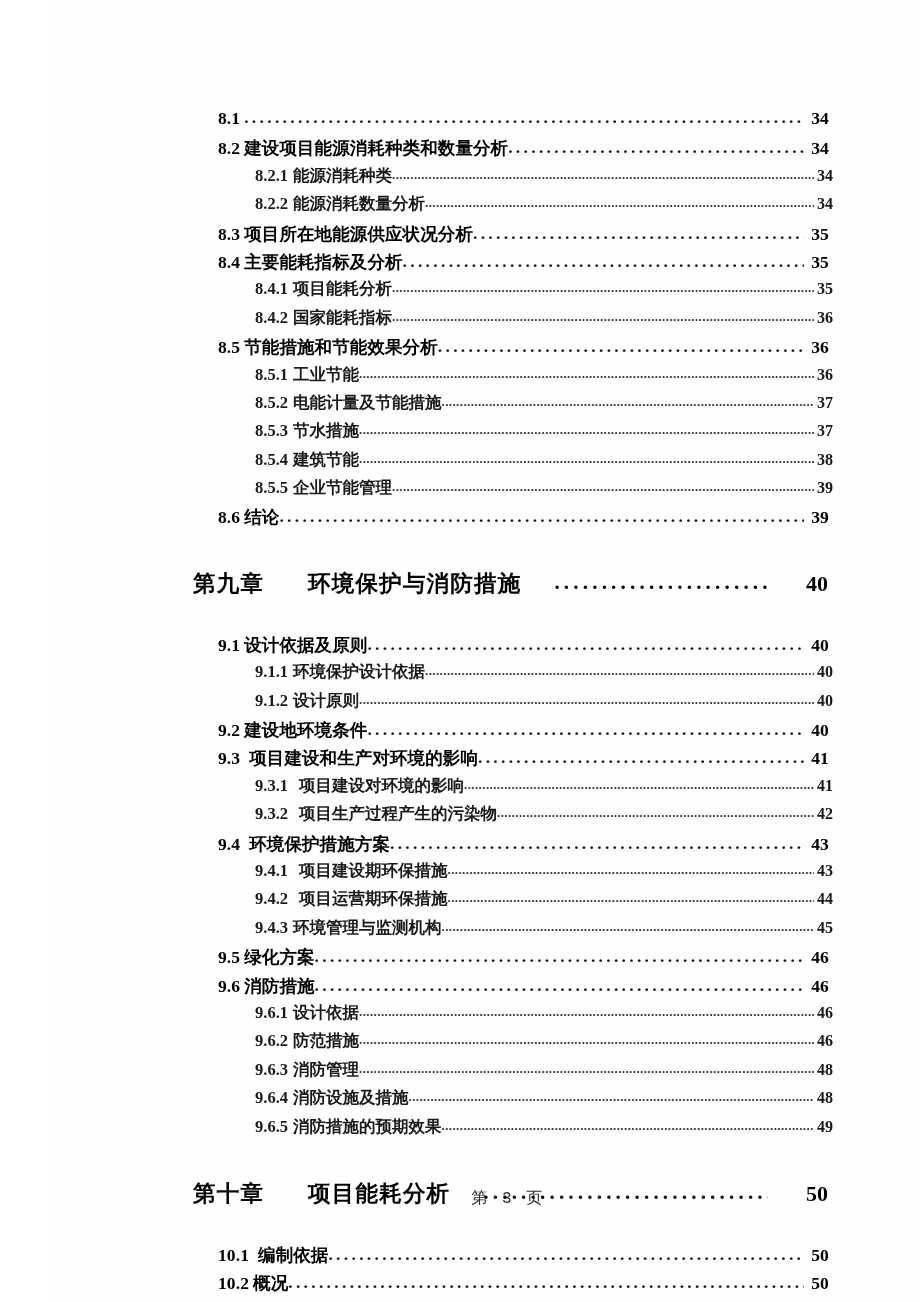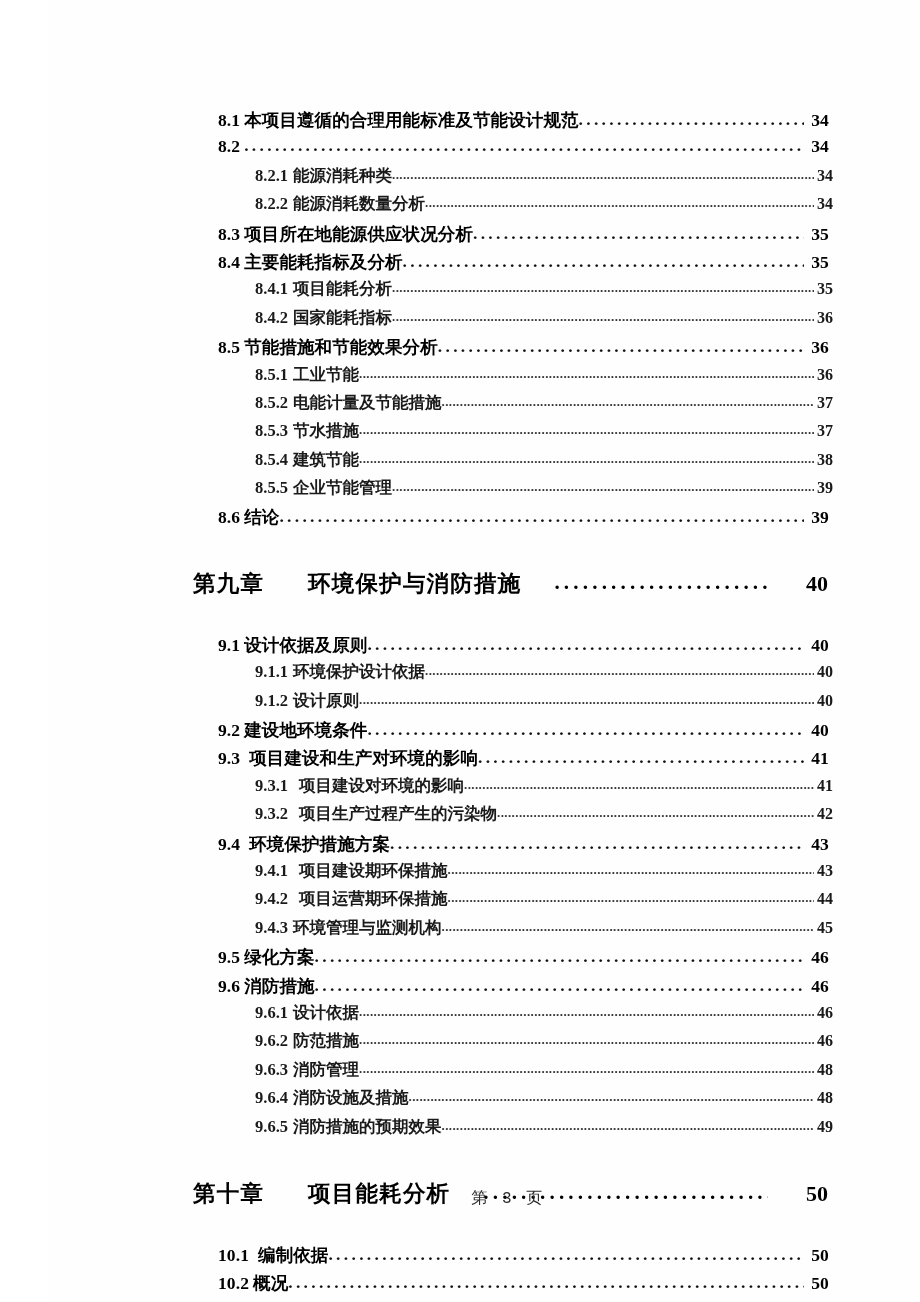--- a/index.html
+++ b/index.html
@@ -158,26 +158,26 @@
   }
 </style>
 </head>
 <body>
 
 <div id="page">
 
   <div id="toc">
       <div class="row lvl2">
         <span class="num">8.1</span>
-        <span class="title">本项目遵循的合理用能标准及节能设计规范</span>
         <span class="leader">....................................................................................................................................................................................................................................................................</span>
         <span class="pg">34</span>
       </div>
       <div class="row lvl2">
         <span class="num">8.2</span>
+        <span class="title">建设项目能源消耗种类和数量分析</span>
         <span class="leader">....................................................................................................................................................................................................................................................................</span>
         <span class="pg">34</span>
       </div>
       <div class="row lvl3">
         <span class="num">8.2.1</span>
         <span class="title">能源消耗种类</span>
         <span class="leader">....................................................................................................................................................................................................................................................................</span>
         <span class="pg">34</span>
       </div>
       <div class="row lvl3">

